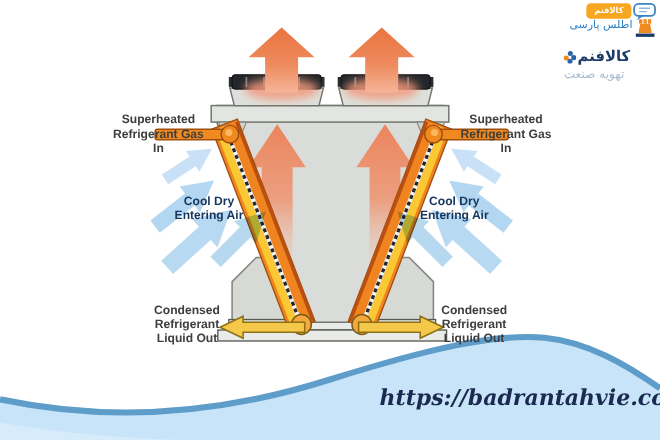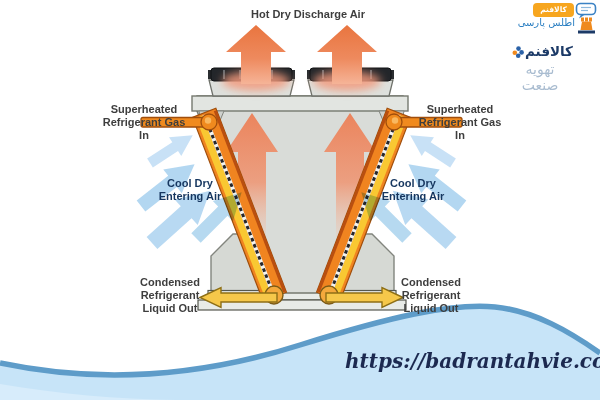--- a/index.html
+++ b/index.html
@@ -10,21 +10,21 @@
        text-align:center;color:#3e3e3e;letter-spacing:0;}
   .lbl.navy{color:#16365f;}
   .url{position:absolute;left:345px;top:349px;width:250px;text-align:center;
        font-family:"DejaVu Serif",serif;font-style:italic;font-weight:bold;
        font-size:20px;color:#1c2950;}
   .logo-part{position:absolute;direction:rtl;font-family:"DejaVu Sans",sans-serif;}
   .badge{left:533px;top:3px;width:41px;height:14px;background:#f7a61f;border-radius:4px;
          color:#ffffff;font-size:7.5px;font-weight:bold;text-align:center;line-height:14px;}
   .brand{left:495px;top:17px;width:80px;text-align:right;font-size:10px;font-weight:normal;color:#2b7fc2;}
   .company{left:524px;top:43px;width:50px;text-align:center;font-size:13.5px;font-weight:bold;color:#1c3a67;}
-  .tagline{left:508px;top:61px;width:64px;text-align:center;font-size:14px;color:#a9bcd0;}
+  .tagline{left:508px;top:61px;width:64px;text-align:center;font-size:11px;color:#a9bcd0;}
   .icon{position:absolute;}
 </style>
 </head>
 <body>
 
 <div class="stage">
 
   <svg width="600" height="400" viewBox="0 0 600 400">
     <defs>
       <linearGradient id="gradDis" x1="0" y1="25" x2="0" y2="86" gradientUnits="userSpaceOnUse">
@@ -117,21 +117,20 @@
       <ellipse cx="256" cy="81" rx="34" ry="10" fill="#f2997b" opacity="0.85" filter="url(#soft)"></ellipse>
       <ellipse cx="347" cy="81" rx="34" ry="10" fill="#f2997b" opacity="0.85" filter="url(#soft)"></ellipse>
       <polygon points="241,84 241,52 226,52 256,25 286,52 271,52 271,84" fill="url(#gradDis)"></polygon>
       <polygon points="332,84 332,52 317,52 347,25 377,52 362,52 362,84" fill="url(#gradDis)"></polygon>
     </g>
 
     <use href="#side"></use>
     <use href="#side" transform="translate(603,0) scale(-1,1)"></use>
   </svg>
 
-  <div class="lbl" style="left:228px;top:8px;width:160px">Hot Dry Discharge Air</div>
   <div class="lbl" style="left:101px;top:103px;width:86px">Superheated Refrigerant Gas In</div>
   <div class="lbl" style="left:417px;top:103px;width:86px">Superheated Refrigerant Gas In</div>
   <div class="lbl navy" style="left:158px;top:177px;width:64px">Cool Dry Entering Air</div>
   <div class="lbl navy" style="left:381px;top:177px;width:64px">Cool Dry Entering Air</div>
   <div class="lbl" style="left:127px;top:276px;width:86px">Condensed Refrigerant Liquid Out</div>
   <div class="lbl" style="left:388px;top:276px;width:86px">Condensed Refrigerant Liquid Out</div>
 
   <div>
     <div class="logo-part badge">کالافنم</div>
     <svg class="icon" style="left:575px;top:2px" width="23" height="17" viewBox="0 0 23 17">

